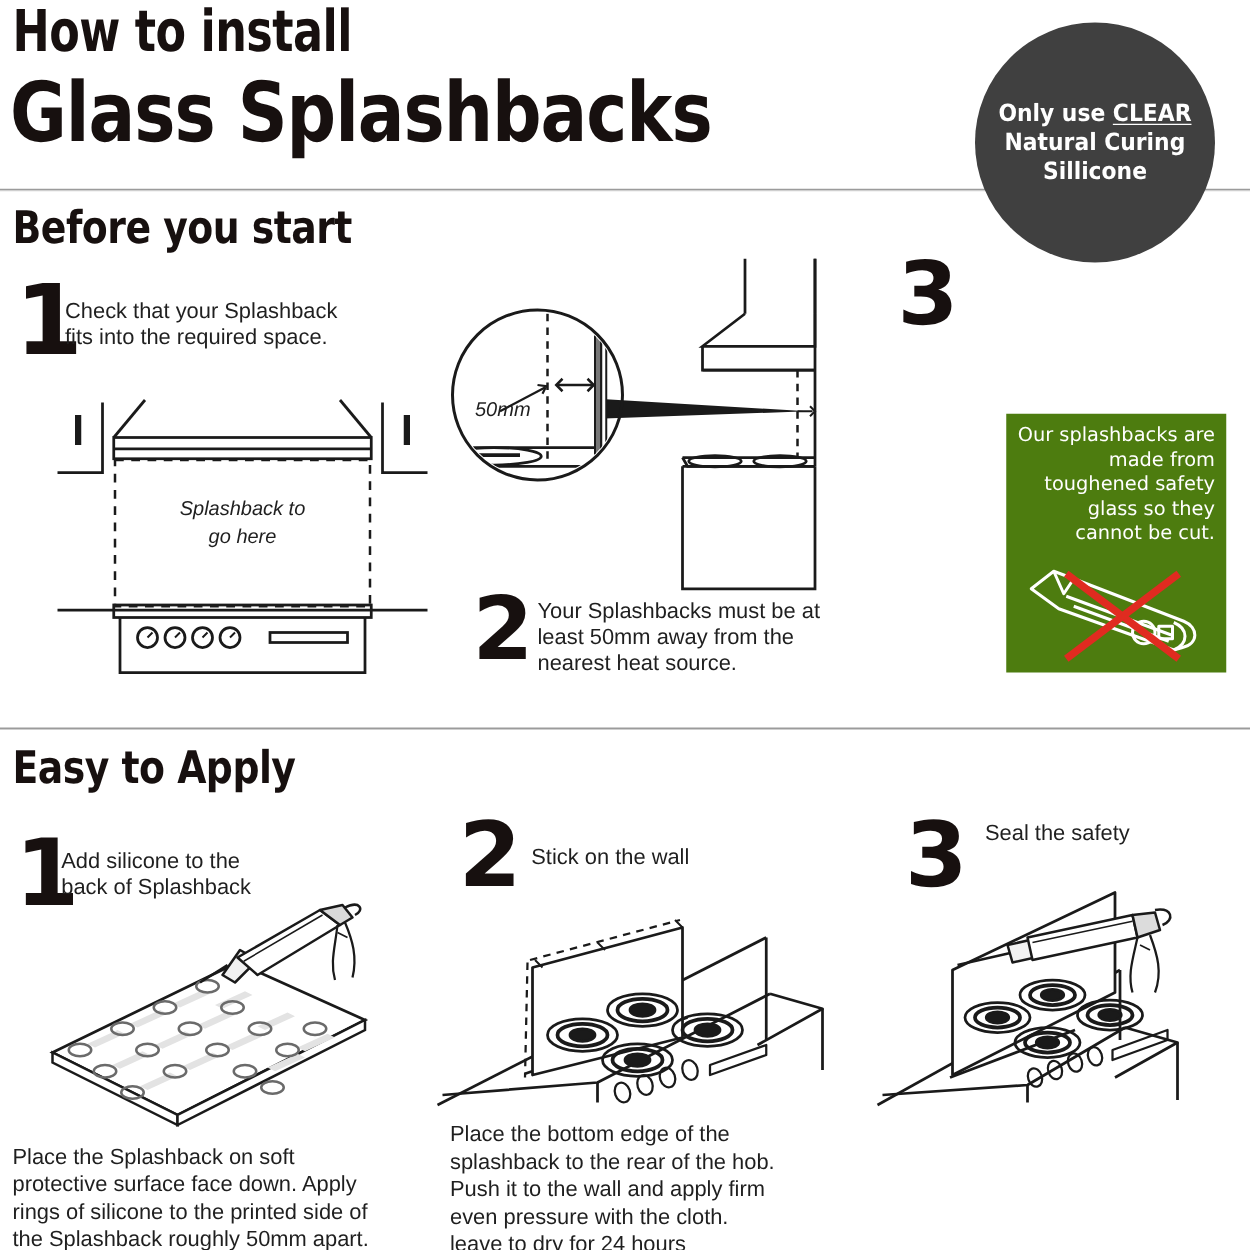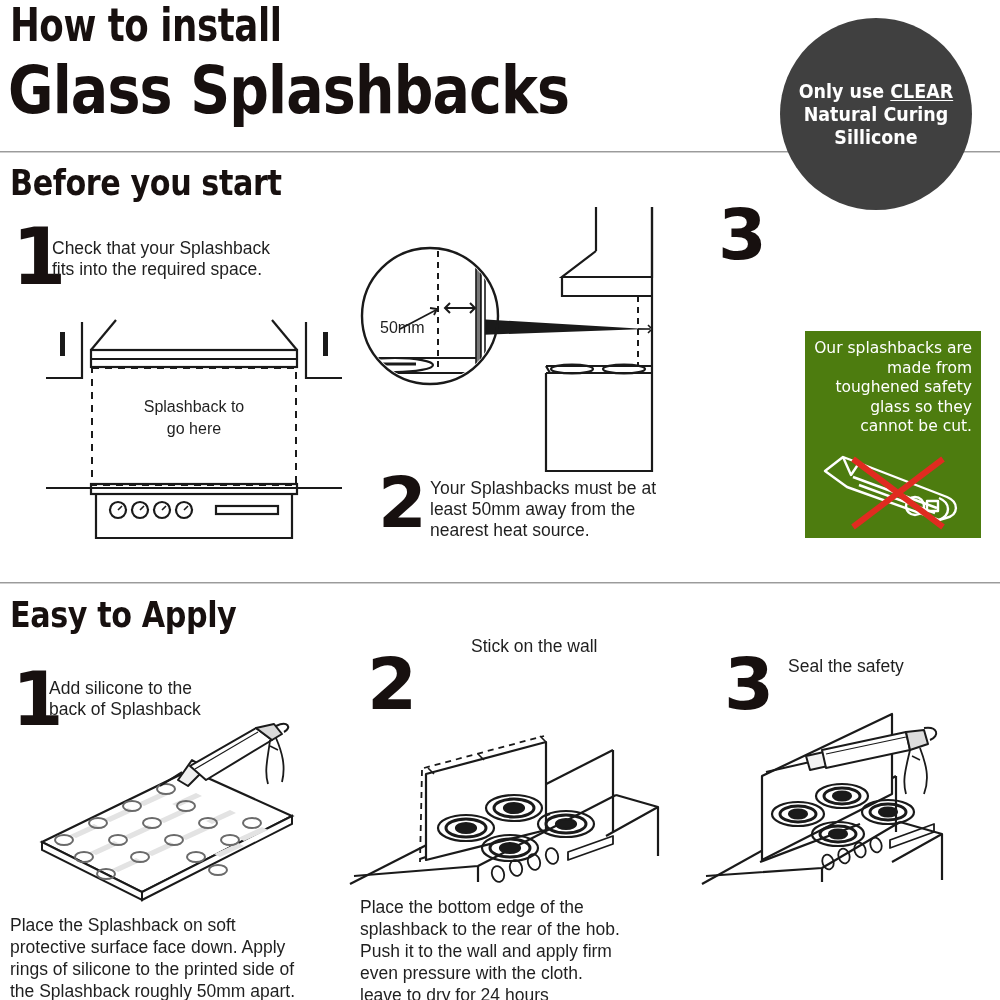--- a/index.html
+++ b/index.html
@@ -82,21 +82,21 @@
   }
   #warnbox .wtxt {
     position: absolute; left: 8px; right: 9px; top: 8px;
     text-align: right; color: #ffffff;
     font-size: 15.5px; line-height: 19.5px;
     font-family: "DejaVu Sans", sans-serif;
   }
   #warnbox .knife { position: absolute; left: 14px; top: 118px; }
 
   svg { display: block; overflow: visible; }
-  .dg { position: absolute; }
+  .dg { position: absolute; font-style: italic; }
 </style>
 </head>
 <body>
 
 <div id="page">
 
   <div class="title-1">How to install</div>
   <div class="title-2">Glass Splashbacks</div>
 
   <div class="divider" id="div-1"></div>
@@ -312,21 +312,21 @@
   </div>
 
   <div class="caption" style="left:10px; top:914px; width:330px;">
     <span style="white-space:pre-line;">Place the Splashback on soft
 protective surface face down. Apply
 rings of silicone to the printed side of
 the Splashback roughly 50mm apart.</span>
   </div>
 
   <div class="num" style="left:367px; top:648px; font-size:72px;">2</div>
-  <div class="stxt" style="left:425px; top:636px; width:260px;margin-left:46px;">
+  <div class="stxt" style="left:425px; top:675px; width:260px;">
     <span style="white-space:pre-line;">Stick on the wall</span>
   </div>
 
   <div class="dg" style="left:358px; top:684px;">
     <svg width="345" height="200" viewBox="0 0 345 200">
       <g fill="none" stroke="#1a1a1a" stroke-width="2.2" stroke-linejoin="round">
 
         <path d="M-8 200 L255 66"></path>
 
         <path d="M-4 192 L120 182 L258 111"></path>

